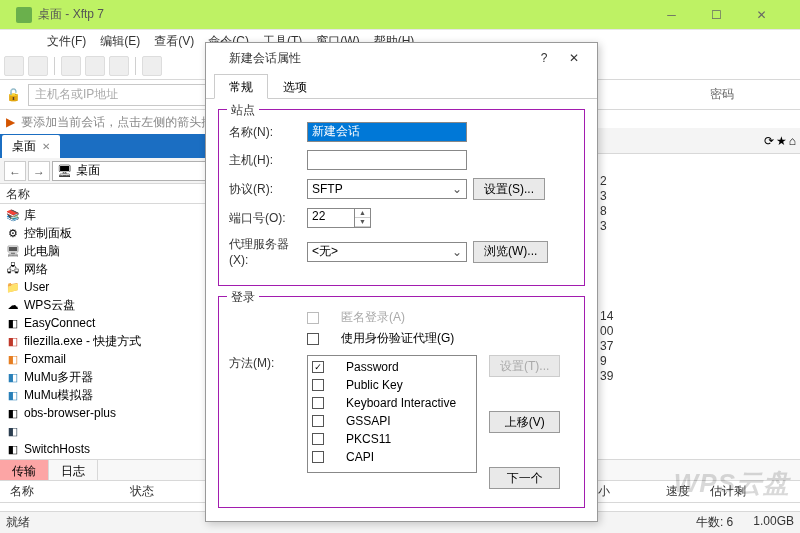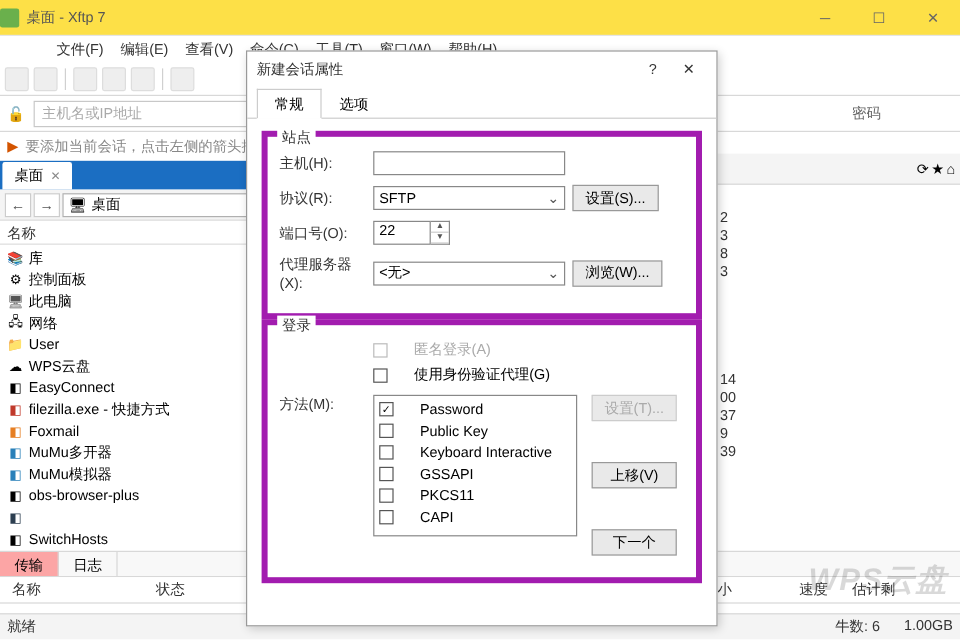--- a/index.html
+++ b/index.html
@@ -1,18 +1,18 @@
 <!DOCTYPE html>
 <html><head>
 <meta charset="utf-8">
 <style>
 * { margin: 0; padding: 0; box-sizing: border-box; font-family: "Microsoft YaHei", "Segoe UI", Tahoma, sans-serif; font-size: 12px; }
 body { background: #fff; width: 800px; height: 533px; overflow: hidden; position: relative; }
 
-.titlebar { height: 30px; background: #fde047; border-bottom: 1px solid #e5e5e5; display: flex; align-items: center; padding: 0 0; }
+.titlebar { height: 30px; background: #bef264; border-bottom: 1px solid #e5e5e5; display: flex; align-items: center; padding: 0 16px; }
 .titlebar .icon { width: 16px; height: 16px; background: #6ab04c; border-radius: 2px; margin-right: 6px; }
 .titlebar .title { flex: 1; color: #555; }
 .win-controls { display: flex; }
 .win-btn { width: 45px; height: 28px; display: flex; align-items: center; justify-content: center; color: #666; }
 
 .menubar { height: 22px; display: flex; align-items: center; padding: 0 6px; gap: 2px; margin-left: 35px; }
 .menubar .mi { padding: 2px 6px; color: #333; }
 
 .toolbar { height: 28px; border-bottom: 1px solid #d8d8d8; display: flex; align-items: center; padding: 0 4px; gap: 4px; }
 .tbtn { width: 20px; height: 20px; background: #eee; border: 1px solid #ddd; border-radius: 2px; }
@@ -56,27 +56,27 @@
 .bottom-hdr .c1{width:120px;} .bottom-hdr .c2{width:140px;} .bottom-hdr .c3{flex:1;} .bottom-hdr .c4{width:80px;} .bottom-hdr .c5{width:100px;}
 
 .statusbar { position: absolute; bottom: 0; left: 0; right: 0; height: 22px; border-top: 1px solid #d8d8d8; display: flex; align-items: center; padding: 0 6px; color: #333; background:#f4f4f4; }
 .statusbar .sp { margin-left: auto; display:flex; gap: 20px; }
 
 .watermark { position:absolute; right: 10px; bottom: 32px; color: rgba(0,0,0,.15); font-size: 26px; font-style: italic; font-weight: bold; letter-spacing: 1px; pointer-events:none; }
 
 
 .dialog { position: absolute; left: 205px; top: 42px; width: 393px; height: 480px; background: #fff; border: 1px solid #999; box-shadow: 2px 2px 8px rgba(0,0,0,.2); display:flex; flex-direction:column; }
 .dlg-title { height: 30px; display: flex; align-items: center; padding: 0 8px; }
-.dlg-title .t { flex: 1; color: #333; }
+.dlg-title .t { flex: 1; color: #333; margin-left: 15px; }
 .dlg-title .hb { width: 30px; text-align: center; color: #333; }
 .dlg-tabs { height: 26px; display: flex; border-bottom: 1px solid #ccc; padding-left: 8px; gap: 0; }
 .dlg-tabs .dt { padding: 4px 14px; border: 1px solid transparent; position:relative; top:1px; }
 .dlg-tabs .dt.active { border: 1px solid #ccc; border-bottom: 1px solid #fff; background: #fff; }
 .dlg-body { flex:1; padding: 10px 12px; overflow:hidden; }
-.group { border: 5px solid #a21caf; padding: 12px 10px 10px; position: relative; }
+.group { border: 1px solid #a21caf; padding: 12px 10px 10px; margin-bottom: 10px; position: relative; }
 .group .gl { position: absolute; top: -8px; left: 8px; background: #fff; padding: 0 4px; color: #333; }
 .frow2 { display: flex; align-items: center; margin-bottom: 8px; gap: 6px; }
 .frow2 .lbl { width: 72px; color: #333; }
 .txt-in { border: 1px solid #888; height: 20px; padding: 0 4px; background:#fff; }
 .txt-in.sel { background: #0078d7; color: #fff; }
 .combo2 { border: 1px solid #888; height: 20px; background: #fff; display: flex; align-items: center; padding: 0 4px; flex:1; }
 .combo2 .dd { margin-left: auto; color:#555; }
 .btn { border: 1px solid #999; background: #e9e9e9; height: 22px; padding: 0 10px; display:flex; align-items:center; justify-content:center; min-width: 64px; }
 .btn.disabled { color: #aaa; border-color:#ccc; }
 .spin { display:flex; }
@@ -268,20 +268,24 @@
     <span class="hb">✕</span>
   </div>
   <div class="dlg-tabs">
     <div class="dt active">常规</div>
     <div class="dt">选项</div>
   </div>
   <div class="dlg-body">
     <div class="group">
       <span class="gl">站点</span>
       <div class="frow2">
+        <span class="lbl">名称(N):</span>
+        <div class="txt-in sel" style="width:160px"><span>新建会话</span></div>
+      </div>
+      <div class="frow2">
         <span class="lbl">主机(H):</span>
         <div class="txt-in" style="width:160px"></div>
       </div>
       <div class="frow2">
         <span class="lbl">协议(R):</span>
         <div class="combo2" style="max-width:160px">
             <span>SFTP</span>
             <span class="dd">⌄</span>
           </div>
         <div class="btn">设置(S)...</div>

